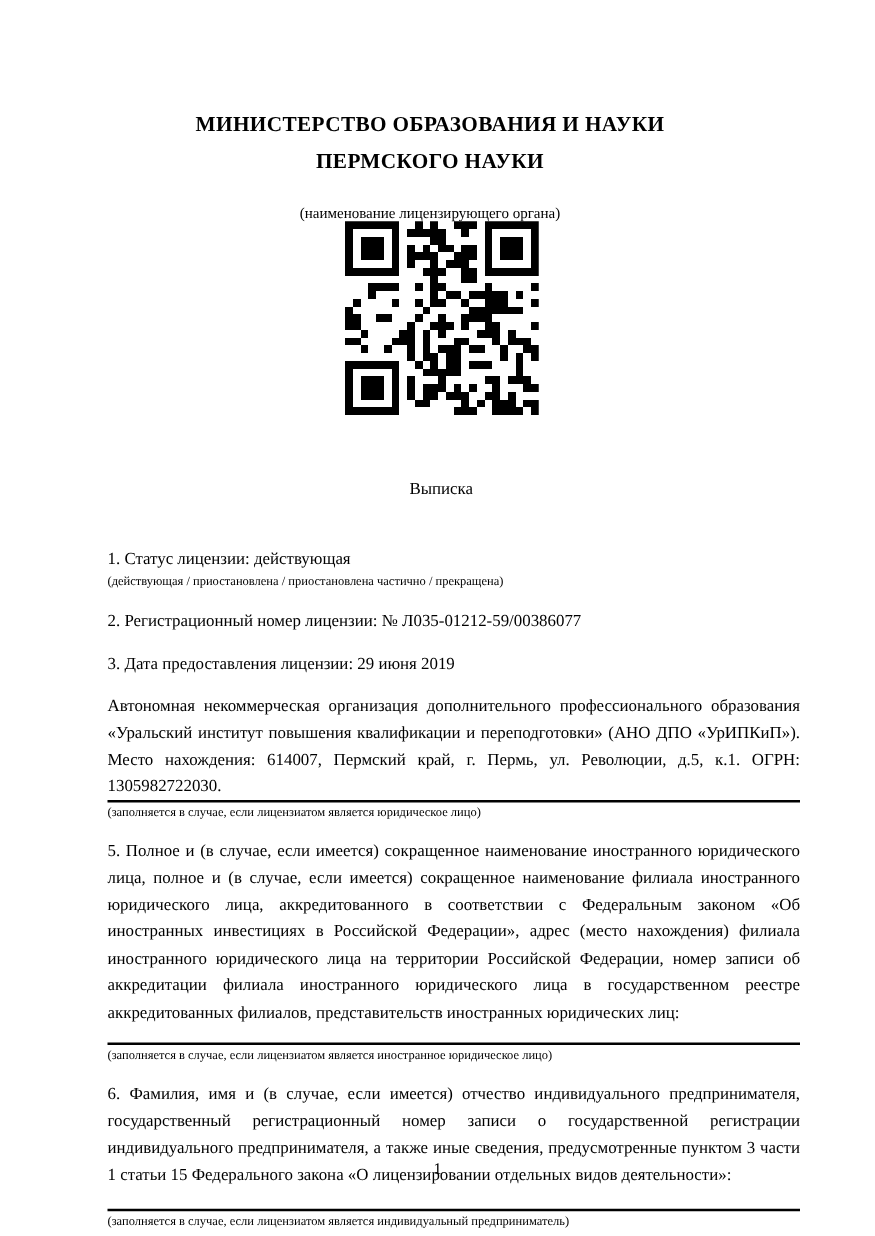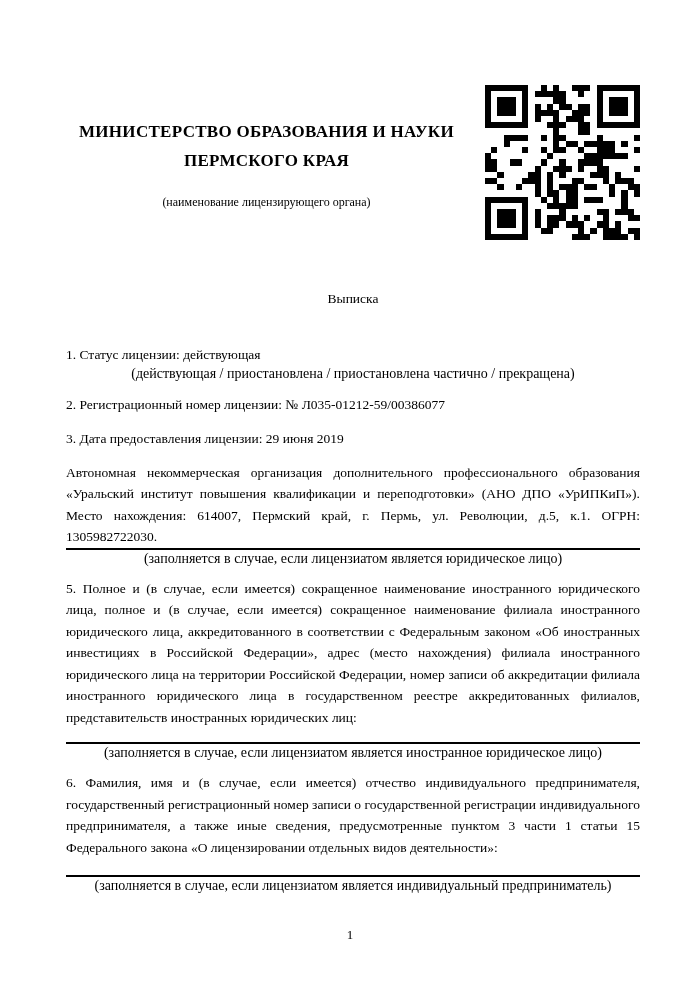--- a/index.html
+++ b/index.html
@@ -16,20 +16,21 @@
     color: #000000;
     font-family: "Liberation Serif", "DejaVu Serif", serif;
     font-size: 13.5px;
     line-height: 21.5px;
     box-sizing: border-box;
     padding: 85px 60px 0 66px;
     overflow: hidden;
   }
   .header-row {
     display: flex;
+    flex-direction: column;
     align-items: center;
     width: 100%;
   }
   .ministry-block {
     flex: 1 1 auto;
     text-align: center;
     padding-right: 18px;
   }
   .ministry-name {
     font-weight: bold;
@@ -52,28 +53,29 @@
     height: 155px;
     display: block;
   }
   .doc-title {
     text-align: center;
     margin-top: 48px;
     line-height: 22px;
   }
   .section {
     margin-top: 0;
+    margin-left: 20px;
   }
   .item-line {
     margin: 0;
   }
   .small-caption {
-    font-size: 14px;
+    font-size: 10px;
     line-height: 15px;
-    text-align: center;
+    text-align: left;
     margin: 0;
   }
   .para {
     margin: 0;
     text-align: justify;
   }
   .rule {
     border: none;
     border-top: 2px solid #000000;
     margin: 0 0 1px 0;
@@ -94,21 +96,21 @@
 </style>
 </head>
 <body>
 
 <div class="page">
 
   <div class="header-row">
     <div class="ministry-block">
       <div class="ministry-name">
         <div>МИНИСТЕРСТВО ОБРАЗОВАНИЯ И НАУКИ</div>
-        <div>ПЕРМСКОГО КРАЯ</div>
+        <div>ПЕРМСКОГО НАУКИ</div>
       </div>
       <div class="ministry-caption">(наименование лицензирующего органа)</div>
     </div>
     <div class="qr-box">
       <svg id="qr-svg" viewBox="0 0 25 25" shape-rendering="crispEdges" fill="#000000">
           <rect x="9" y="0" width="1" height="1"></rect>
           <rect x="11" y="0" width="1" height="1"></rect>
           <rect x="14" y="0" width="1" height="1"></rect>
           <rect x="15" y="0" width="1" height="1"></rect>
           <rect x="16" y="0" width="1" height="1"></rect>

